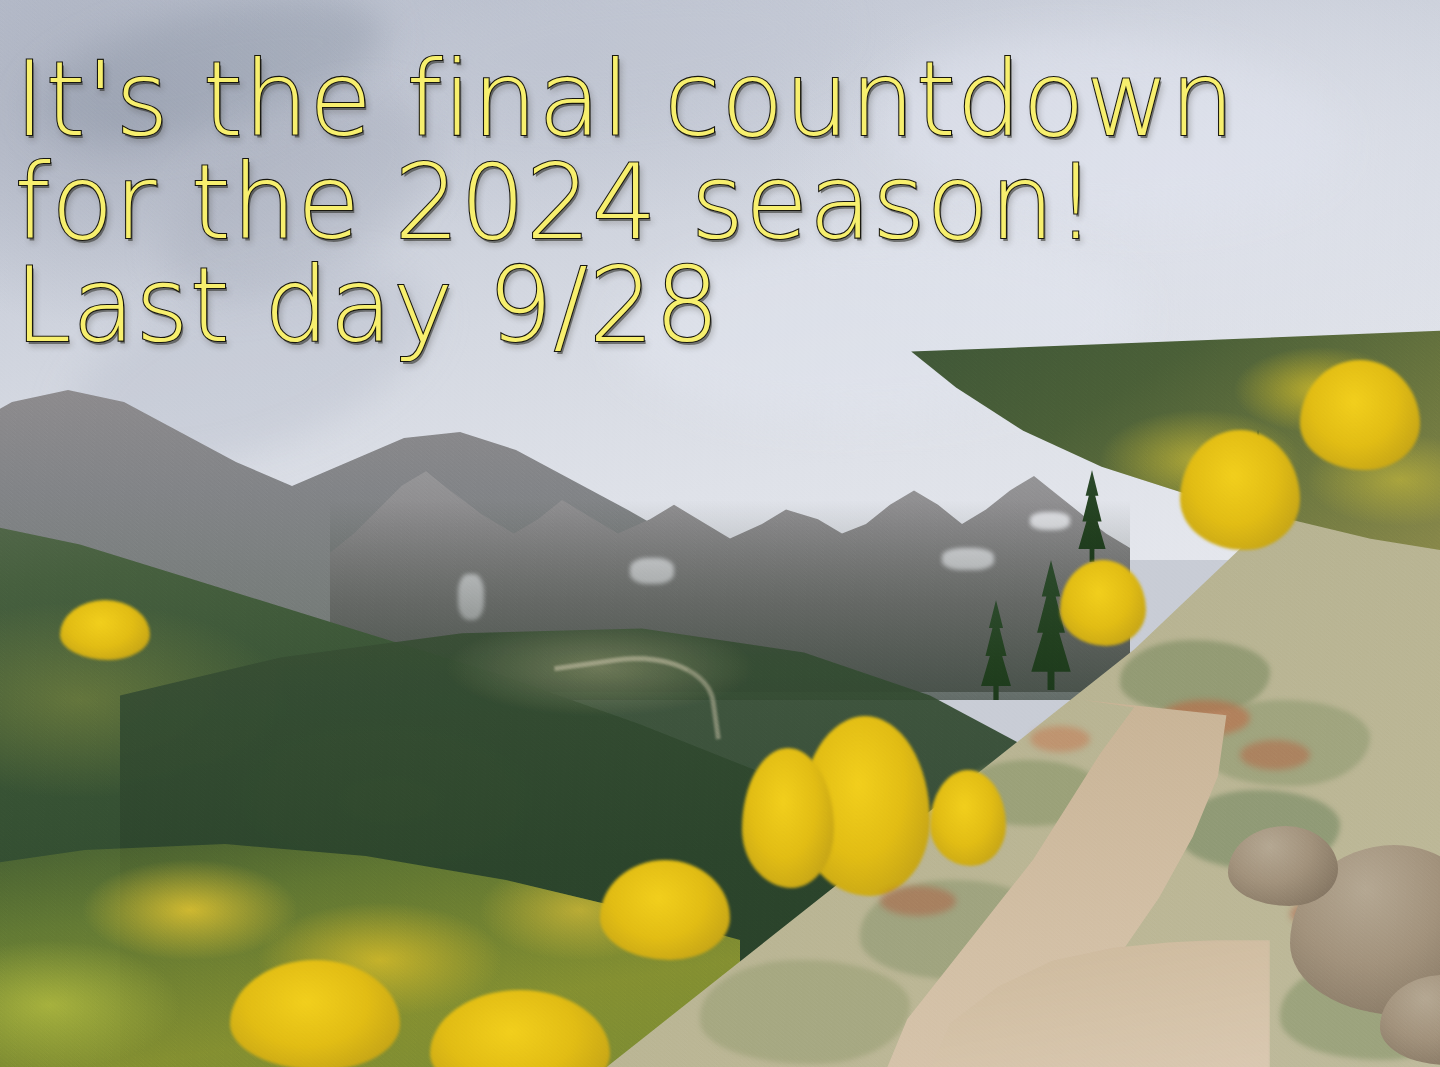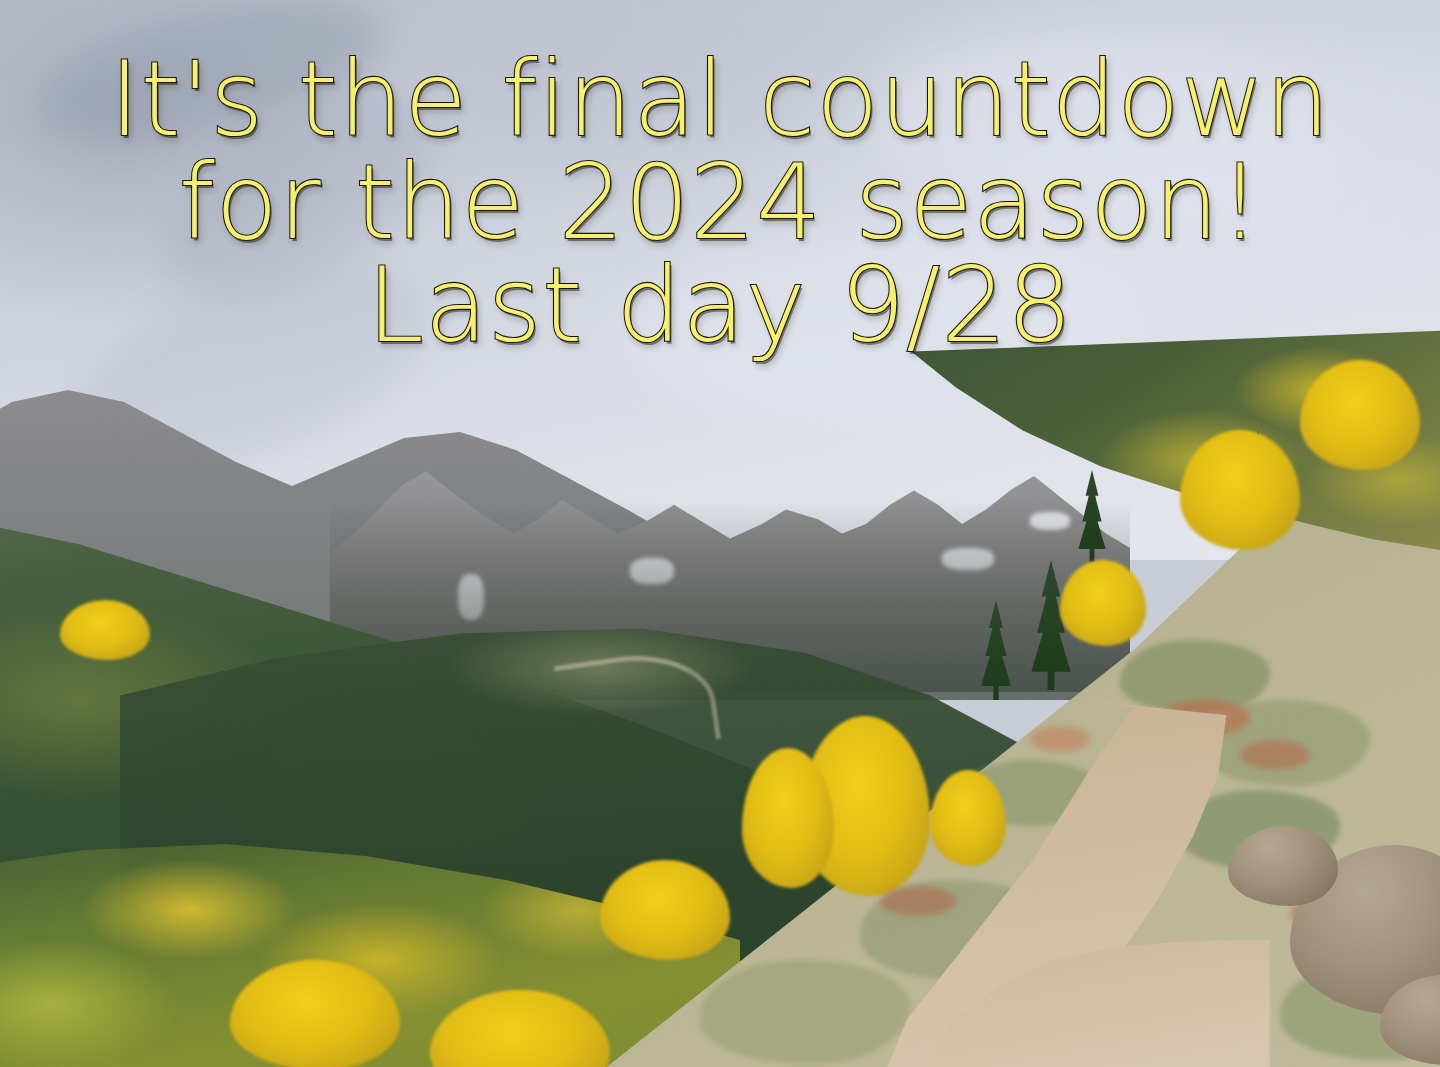--- a/index.html
+++ b/index.html
@@ -191,21 +191,20 @@
       repeating-linear-gradient(41deg, rgba(255,255,255,0.022) 0px, rgba(0,0,0,0.022) 1px, rgba(255,255,255,0) 2px, rgba(0,0,0,0) 3px);
     pointer-events: none;
     mix-blend-mode: overlay;
   }
 
   
   #overlay {
     position: absolute;
     left: 0; top: 48px;
     width: 1440px;
-    text-align: center;
     z-index: 30;
   }
   .headline {
     margin: 0;
     font-family: "DejaVu Sans", sans-serif;
     font-weight: 300;
     font-size: 108px;
     line-height: 0.99;
     letter-spacing: 1px;
     color: #f7ef6e;

